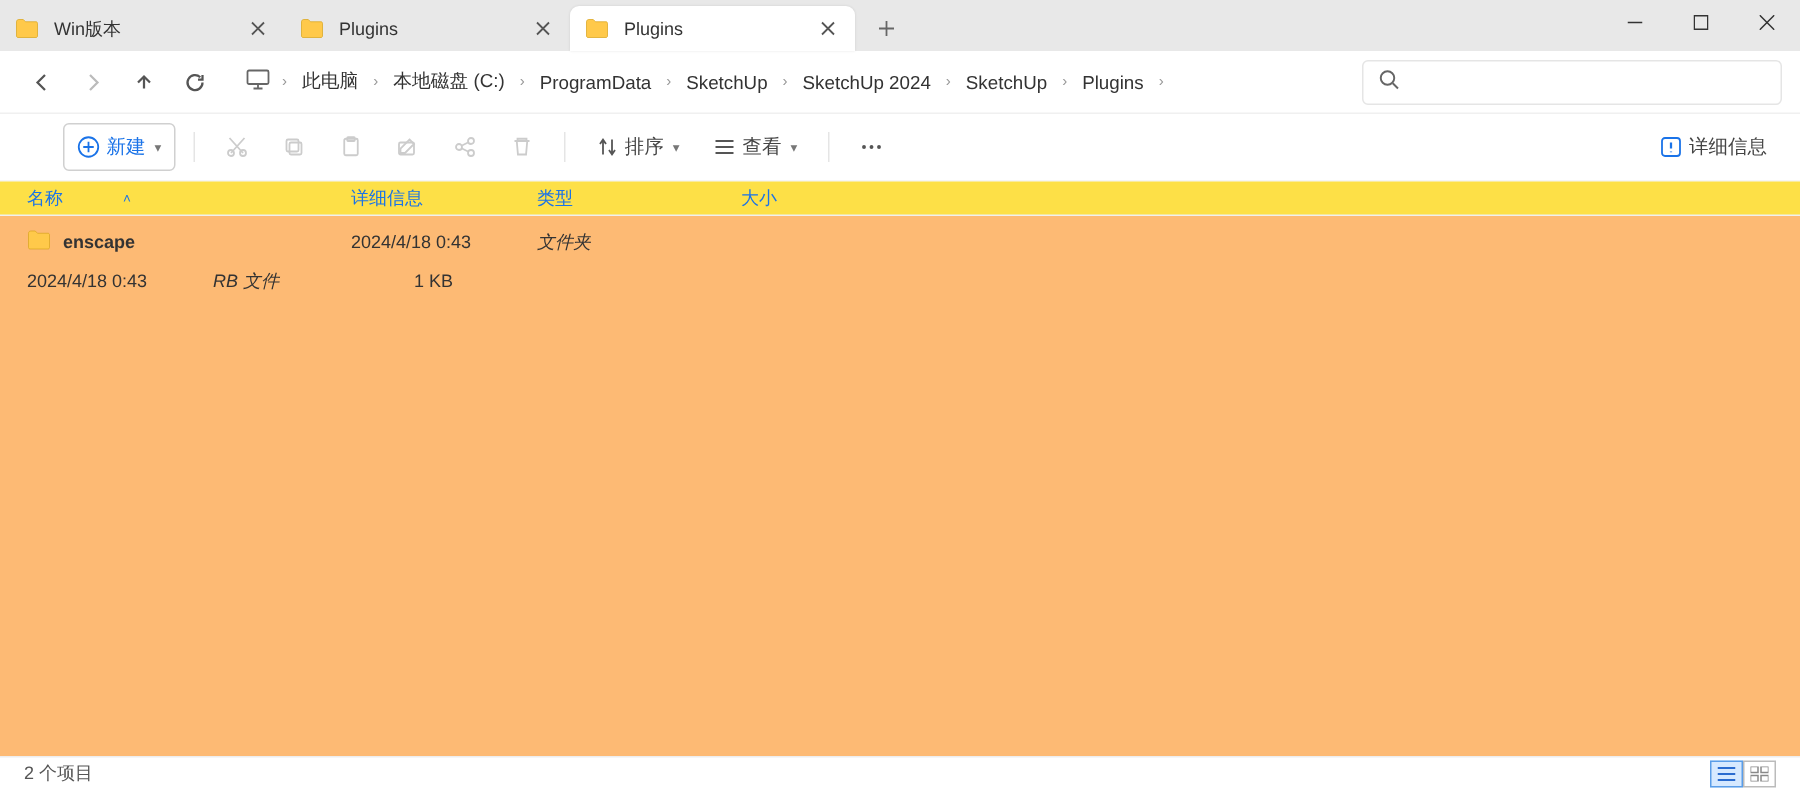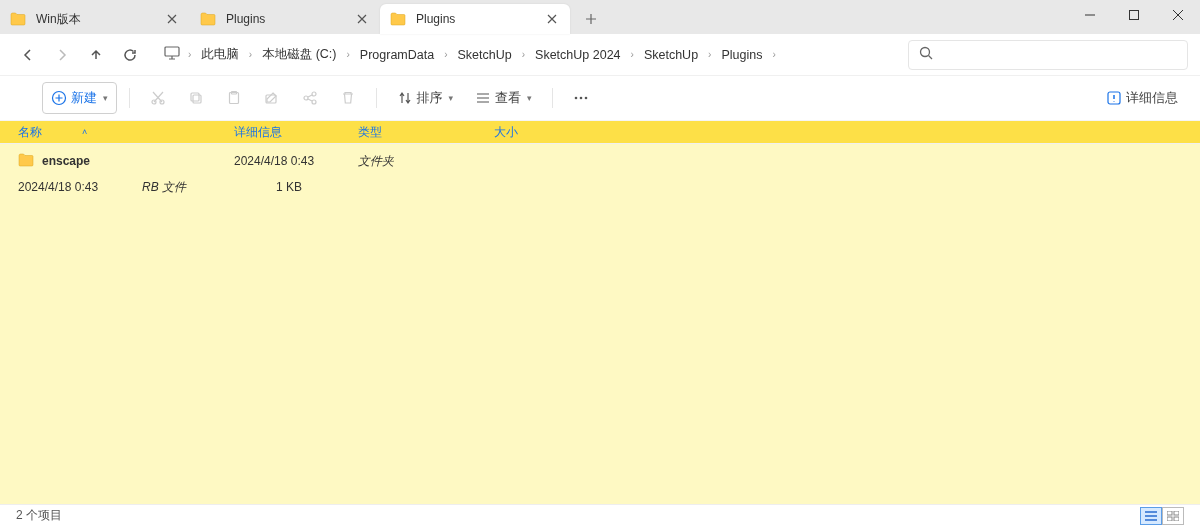--- a/index.html
+++ b/index.html
@@ -180,21 +180,21 @@
       font-size: 12px;
       color: #1a73e8;
       padding-left: 18px;
     }
     .col-name { width: 216px; display: flex; align-items: center; }
     .col-date { width: 124px; }
     .col-type { width: 100px; }
     .col-size { width: 60px; text-align: right; }
     .file-list {
       flex: 1;
-      background: #fef9c3;
+      background: #fdba74;
       padding-top: 4px;
     }
     .file-row {
       display: flex;
       align-items: center;
       height: 26px;
       padding-left: 18px;
       font-size: 12px;
       color: #333;
       cursor: pointer;

